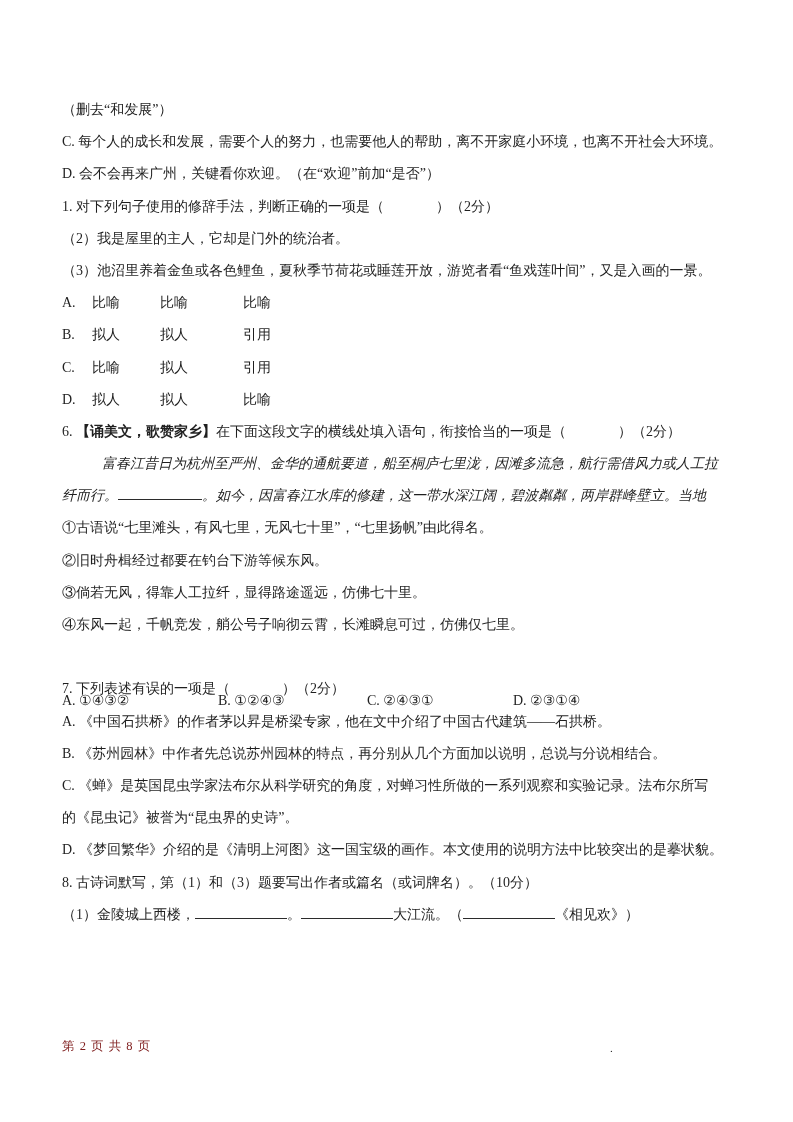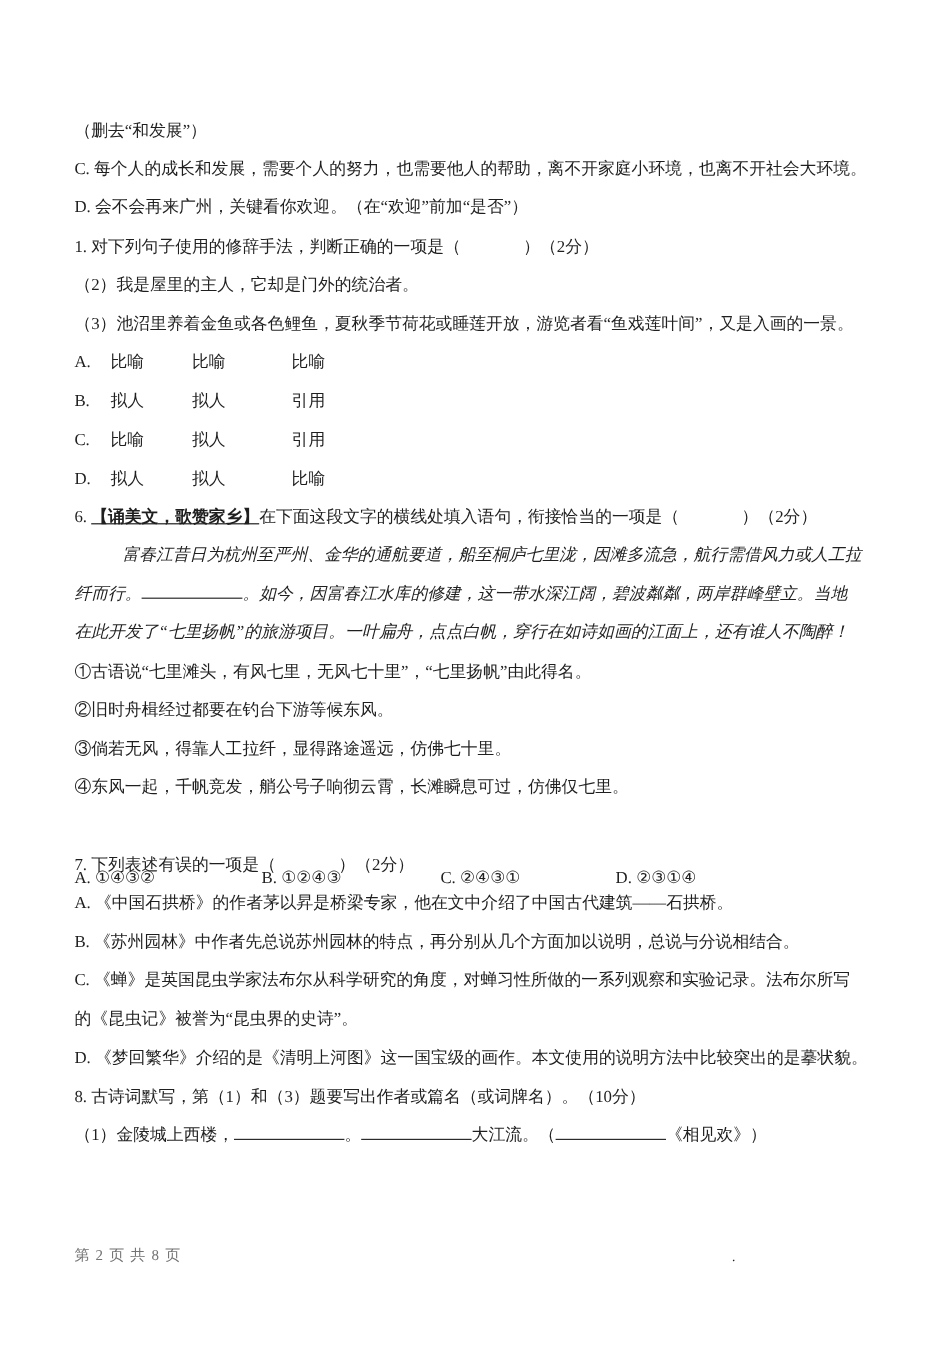--- a/index.html
+++ b/index.html
@@ -16,34 +16,34 @@
     position: absolute;
     left: 62px; top: 94px;
     width: 670px;
   }
   .line {
     height: 32.2px;
     line-height: 32.2px;
     white-space: nowrap;
   }
   .line.kaiti { font-style: italic; }
-  .b { font-weight: bold; font-style: normal; text-decoration: underline; }
+  .b { font-weight: bold; font-style: normal; }
   .col { display: inline-block; }
   .gap { display: inline-block; }
   .blank {
     display: inline-block;
     height: 15px;
     border-bottom: 1.4px solid #2b2b2b;
     vertical-align: baseline;
   }
   .footer {
     position: absolute;
     left: 62px; top: 1038px;
     font-size: 12.5px;
-    color: #737373;
+    color: #7f1d1d;
     letter-spacing: 1px;
   }
   .stray-mark {
     position: absolute;
     left: 610px; top: 1042px;
     font-size: 11px;
     color: #222;
   }
 </style>
 </head>
@@ -57,21 +57,20 @@
       <div class="line"><span>1. 对下列句子使用的修辞手法，判断正确的一项是（</span><span class="gap" style="width: 52px;"></span><span>）（2分）</span></div>
       <div class="line"><span>（2）我是屋里的主人，它却是门外的统治者。</span></div>
       <div class="line"><span>（3）池沼里养着金鱼或各色鲤鱼，夏秋季节荷花或睡莲开放，游览者看“鱼戏莲叶间”，又是入画的一景。</span></div>
       <div class="line"><span class="col" style="min-width: 30px;">A. </span><span class="col" style="min-width: 68px;">比喻</span><span class="col" style="min-width: 83px;">比喻</span><span>比喻</span></div>
       <div class="line"><span class="col" style="min-width: 30px;">B. </span><span class="col" style="min-width: 68px;">拟人</span><span class="col" style="min-width: 83px;">拟人</span><span>引用</span></div>
       <div class="line"><span class="col" style="min-width: 30px;">C. </span><span class="col" style="min-width: 68px;">比喻</span><span class="col" style="min-width: 83px;">拟人</span><span>引用</span></div>
       <div class="line"><span class="col" style="min-width: 30px;">D. </span><span class="col" style="min-width: 68px;">拟人</span><span class="col" style="min-width: 83px;">拟人</span><span>比喻</span></div>
       <div class="line"><span>6. </span><span class="b">【诵美文，歌赞家乡】</span><span>在下面这段文字的横线处填入语句，衔接恰当的一项是（</span><span class="gap" style="width: 52px;"></span><span>）（2分）</span></div>
       <div class="line kaiti"><span class="gap" style="width: 40px;"></span><span>富春江昔日为杭州至严州、金华的通航要道，船至桐庐七里泷，因滩多流急，航行需借风力或人工拉</span></div>
       <div class="line kaiti"><span>纤而行。</span><span class="blank" style="width: 84px;"></span><span>。如今，因富春江水库的修建，这一带水深江阔，碧波粼粼，两岸群峰壁立。当地</span></div>
-      <div class="line kaiti"><span>在此开发了“七里扬帆”的旅游项目。一叶扁舟，点点白帆，穿行在如诗如画的江面上，还有谁人不陶醉！</span></div>
       <div class="line"><span>①古语说“七里滩头，有风七里，无风七十里”，“七里扬帆”由此得名。</span></div>
       <div class="line"><span>②旧时舟楫经过都要在钓台下游等候东风。</span></div>
       <div class="line"><span>③倘若无风，得靠人工拉纤，显得路途遥远，仿佛七十里。</span></div>
       <div class="line"><span>④东风一起，千帆竞发，艄公号子响彻云霄，长滩瞬息可过，仿佛仅七里。</span></div>
       <div class="line"><span class="col" style="min-width: 156px; margin-top: 44px;">A. ①④③②</span><span class="col" style="min-width: 149px;">B. ①②④③</span><span class="col" style="min-width: 146px;">C. ②④③①</span><span>D. ②③①④</span></div>
       <div class="line"><span>7. 下列表述有误的一项是（</span><span class="gap" style="width: 52px;"></span><span>）（2分）</span></div>
       <div class="line"><span>A. 《中国石拱桥》的作者茅以昇是桥梁专家，他在文中介绍了中国古代建筑——石拱桥。</span></div>
       <div class="line"><span>B. 《苏州园林》中作者先总说苏州园林的特点，再分别从几个方面加以说明，总说与分说相结合。</span></div>
       <div class="line"><span>C. 《蝉》是英国昆虫学家法布尔从科学研究的角度，对蝉习性所做的一系列观察和实验记录。法布尔所写</span></div>
       <div class="line"><span>的《昆虫记》被誉为“昆虫界的史诗”。</span></div>

